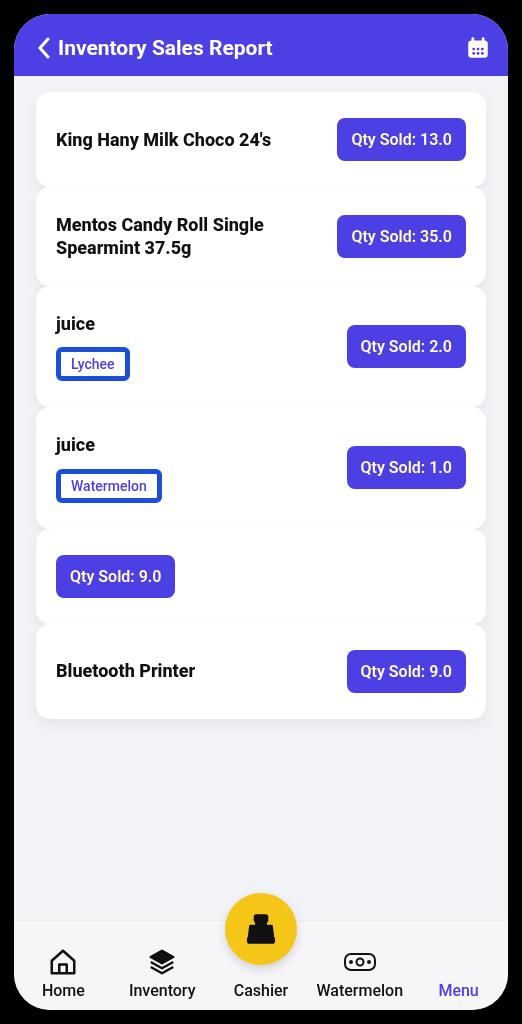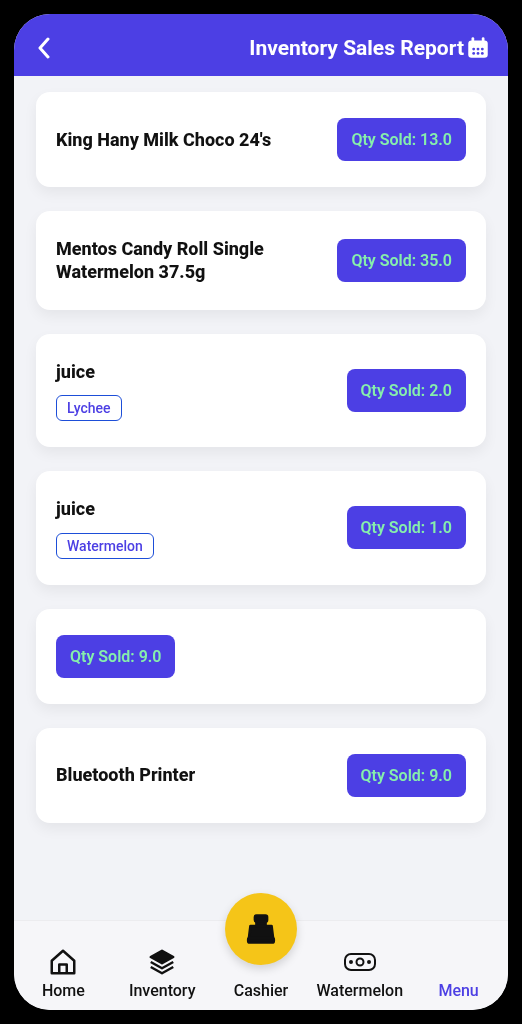--- a/index.html
+++ b/index.html
@@ -37,21 +37,21 @@
     align-items: center;
     justify-content: space-between;
   }
   .header .back {
     width: 28px; height: 28px;
     display:flex; align-items:center; justify-content:center;
     cursor: pointer;
   }
   .header .title-wrap {
     flex: 1;
-    text-align: right;
+    text-align: left;
   }
   .header .title {
     font-size: 21px;
     font-weight: 700;
   }
   .header .subtitle {
     font-size: 14px;
     font-weight: 400;
     margin-top: 2px;
     opacity: 0.95;
@@ -63,49 +63,48 @@
   }
   .content {
     flex: 1;
     overflow-y: auto;
     padding: 16px 22px 110px 22px;
   }
   .card {
     background: #fff;
     border-radius: 14px;
     padding: 26px 20px;
-    margin-bottom: 24px;
     box-shadow: 0 6px 14px rgba(0,0,0,0.06);
     display: flex;
     align-items: center;
     justify-content: space-between;
     gap: 20px;
   }
   .card .left {
     flex: 1;
   }
   .card .name {
     font-size: 18px;
     font-weight: 800;
     color: #111;
     line-height: 1.3;
   }
   .card .tag {
     display: inline-block;
     margin-top: 12px;
-    border: 1px solid #1d4ed8;
+    border: 5px solid #1d4ed8;
     color: #4c3fe4;
     border-radius: 6px;
     padding: 4px 10px;
     font-size: 14px;
     font-weight: 500;
   }
   .card .qty {
     background: #4c3fe4;
-    color: #86efac;
+    color: #fef9c3;
     border-radius: 8px;
     padding: 12px 14px;
     font-size: 16px;
     font-weight: 600;
     white-space: nowrap;
   }
   .bottom-nav {
     position: absolute;
     bottom: 0; left: 0; right: 0;
     height: 90px;
@@ -172,21 +171,21 @@
 
     <div class="content" id="item-list">
         <div class="card">
           <div class="left">
             <div class="name">King Hany Milk Choco 24's</div>
           </div>
           <div class="qty">Qty Sold: 13.0</div>
         </div>
         <div class="card">
           <div class="left">
-            <div class="name">Mentos Candy Roll Single Watermelon 37.5g</div>
+            <div class="name">Mentos Candy Roll Single Spearmint 37.5g</div>
           </div>
           <div class="qty">Qty Sold: 35.0</div>
         </div>
         <div class="card">
           <div class="left"><div class="name">juice</div><div class="tag">Lychee</div></div>
           <div class="qty">Qty Sold: 2.0</div>
         </div>
         <div class="card">
           <div class="left"><div class="name">juice</div><div class="tag">Watermelon</div></div>
           <div class="qty">Qty Sold: 1.0</div>

